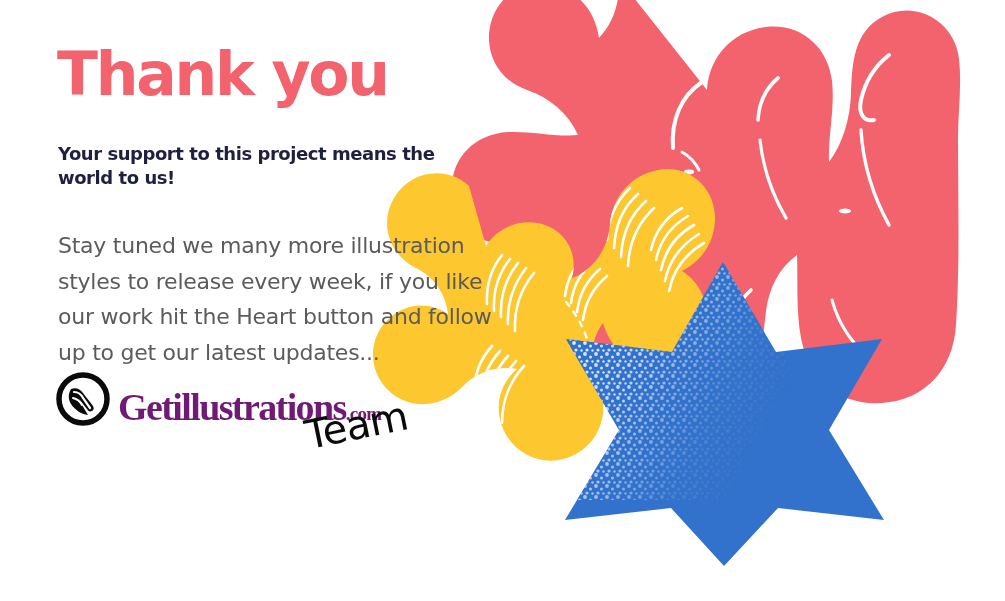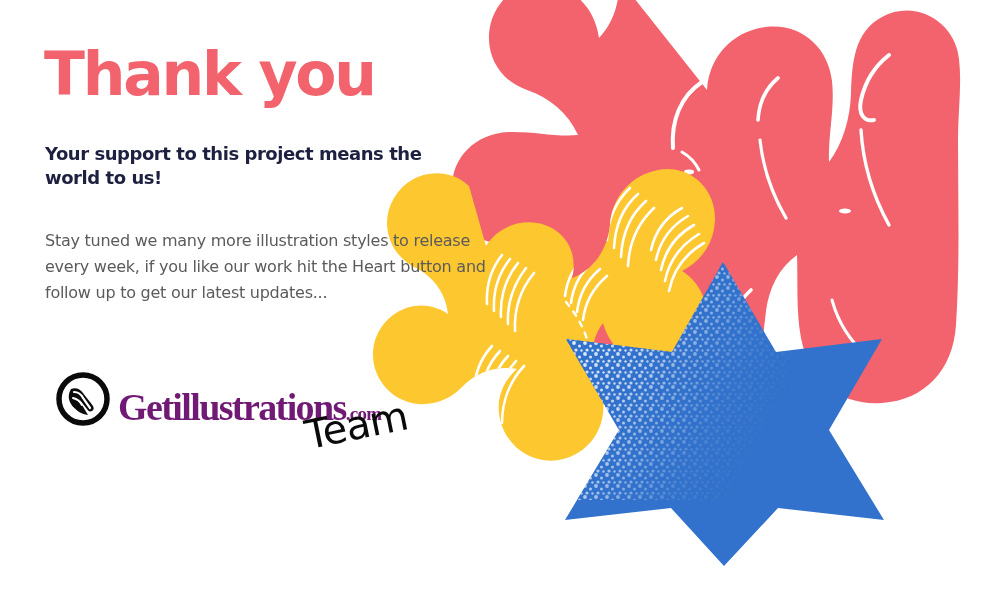--- a/index.html
+++ b/index.html
@@ -25,21 +25,21 @@
     left: 0;
     top: 0;
     width: 1005px;
     height: 601px;
     pointer-events: none;
   }
 
   
   #text-column {
     position: absolute;
-    left: 44px;
+    left: 57px;
     top: 44px;
     width: 440px;
   }
 
   #title {
     font-family: "DejaVu Sans", sans-serif;
     font-size: 60px;
     font-weight: 700;
     line-height: 1.0;
     letter-spacing: -2.2px;
@@ -57,21 +57,21 @@
     color: #1e2040;
     margin: 0;
     position: absolute;
     top: 98px;
     left: 1px;
     width: 420px;
   }
 
   #paragraph {
     font-family: "DejaVu Sans", sans-serif;
-    font-size: 16px;
+    font-size: 22px;
     font-weight: 400;
     line-height: 1.62;
     letter-spacing: -0.25px;
     color: #5b5b5b;
     margin: 0;
     position: absolute;
     top: 184px;
     left: 1px;
     width: 450px;
   }

